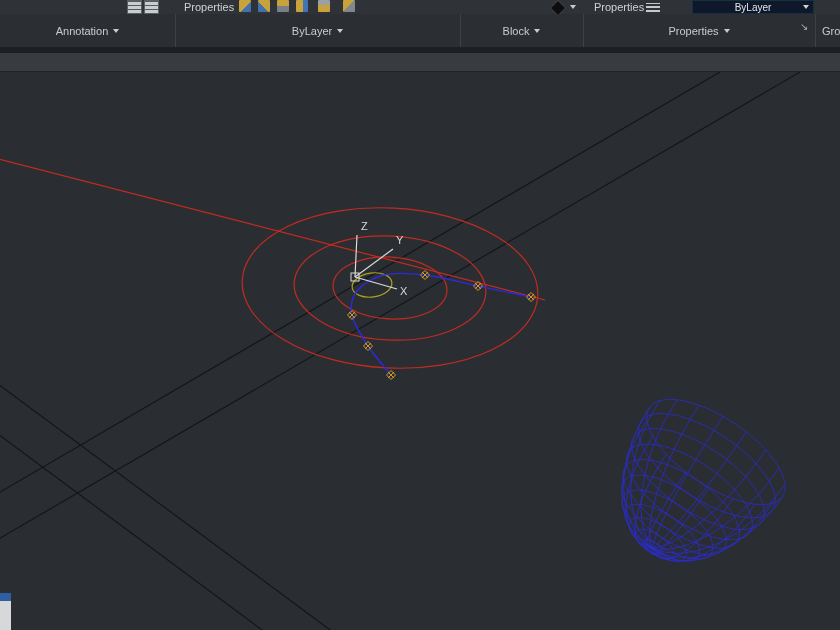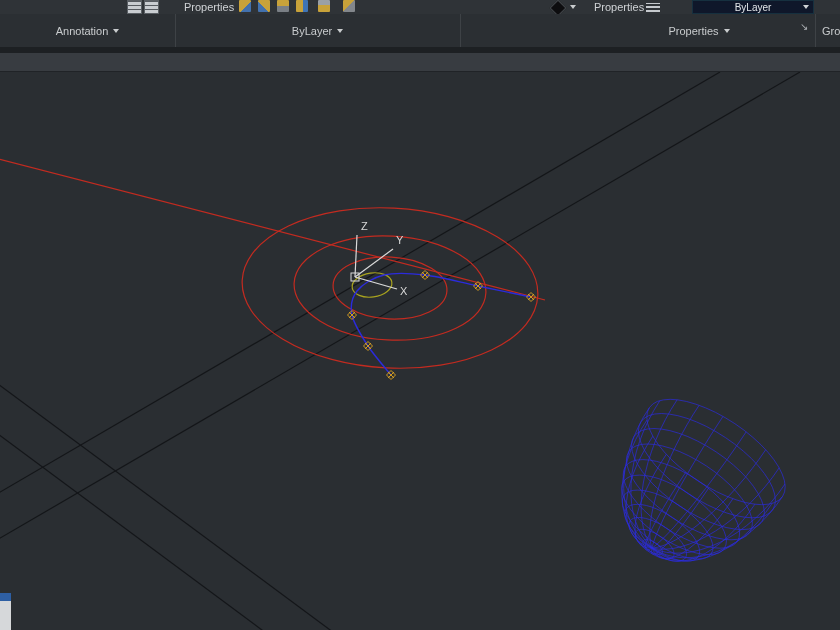--- a/index.html
+++ b/index.html
@@ -67,20 +67,24 @@
     </div>
   </div>
 
   <div class="rpanels">
     <div class="panel" style="left:0;width:175px">
       <span>Annotation</span>
       <i class="tri"></i>
     </div>
     <div class="panel" style="left:175px;width:285px">
       <span>ByLayer</span>
+      <i class="tri"></i>
+    </div>
+    <div class="panel" style="left:460px;width:123px">
+      <span>Block</span>
       <i class="tri"></i>
     </div>
     <div class="panel" style="left:583px;width:232px">
       <span>Properties</span>
       <i class="tri"></i>
     </div>
     <div class="panel" style="left:815px;width:25px;justify-content:flex-start;padding-left:7px;border-right:none">
       <span>Gro</span>
     </div>
     <span class="expander">↘</span>

